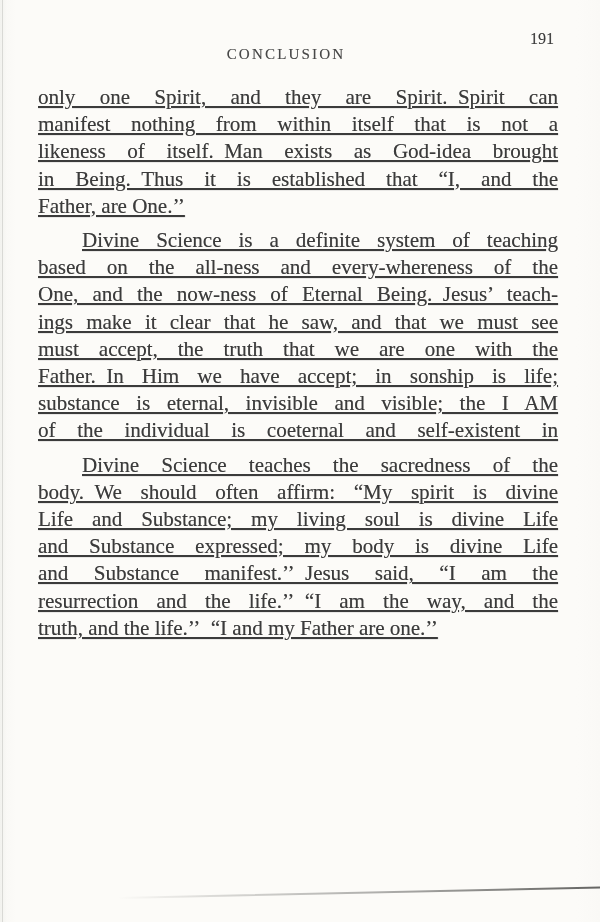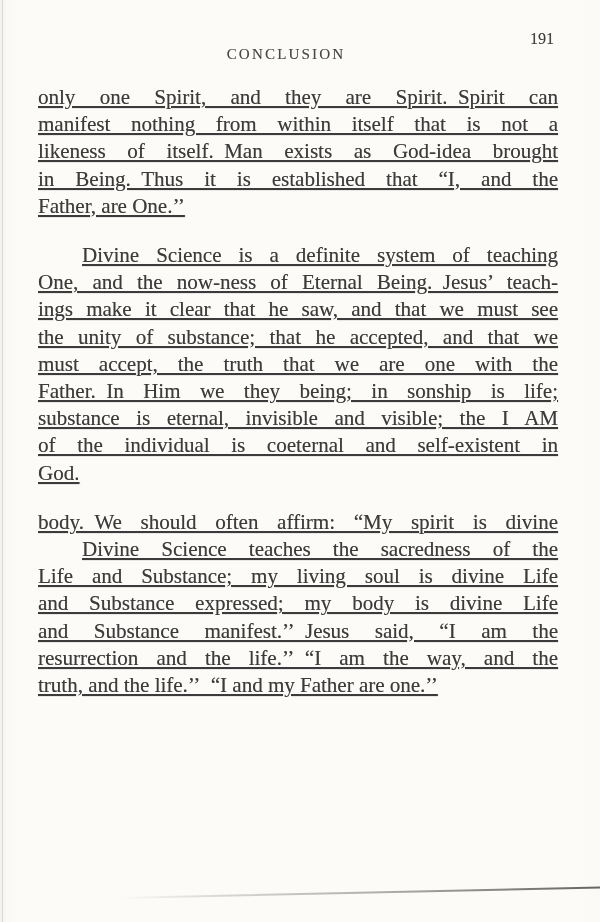--- a/index.html
+++ b/index.html
@@ -29,21 +29,21 @@
     position:absolute;right:4px;top:0;
     font-size:16px;color:#3c3c3c;
     text-shadow:0.2px 0.2px 0.4px rgba(60,60,60,.4);
   }
   .body-text{
     position:absolute;top:84px;left:38px;width:520px;
     font-size:21px;line-height:27.2px;color:#3b3b3b;
     text-shadow:0.2px 0.2px 0.45px rgba(55,55,55,.5);
     text-decoration:underline;
   }
-  .paragraph{margin-top:22px}
+  .paragraph{margin-top:7px}
   .paragraph:first-child{margin-top:0}
   .line{text-align:justify;text-align-last:justify}
   .line.no-just{text-align:center;text-align-last:left}
   .line.first-indent{padding-left:44px}
   .bottom-edge{
     position:absolute;left:118px;top:897px;width:486px;height:2.4px;
     transform-origin:0 50%;transform:rotate(-1.25deg);
     border-radius:2px;
     background:linear-gradient(to right,
       rgba(150,150,148,0) 0%,
@@ -65,32 +65,31 @@
   <div class="body-text" style="color: rgb(59, 59, 59);">
       <div class="paragraph">
         <div class="line">only one Spirit, and they are Spirit. Spirit can</div>
         <div class="line">manifest nothing from within itself that is not a</div>
         <div class="line">likeness of itself. Man exists as God-idea brought</div>
         <div class="line">in Being. Thus it is established that “I, and the</div>
         <div class="line no-just">Father, are One.’’</div>
       </div>
       <div class="paragraph">
         <div class="line first-indent">Divine Science is a definite system of teaching</div>
+        <div class="line">based on the all-ness and every-whereness of the</div>
         <div class="line">One, and the now-ness of Eternal Being. Jesus’ teach-</div>
         <div class="line">ings make it clear that he saw, and that we must see</div>
-        <div class="line">the unity of substance; that he accepted, and that we</div>
         <div class="line">must accept, the truth that we are one with the</div>
-        <div class="line">Father. In Him we they being; in sonship is life;</div>
+        <div class="line">Father. In Him we have accept; in sonship is life;</div>
         <div class="line">substance is eternal, invisible and visible; the I AM</div>
         <div class="line">of the individual is coeternal and self-existent in</div>
-        <div class="line no-just">God.</div>
       </div>
       <div class="paragraph">
+        <div class="line first-indent">Divine Science teaches the sacredness of the</div>
         <div class="line">body. We should often affirm: “My spirit is divine</div>
-        <div class="line first-indent">Divine Science teaches the sacredness of the</div>
         <div class="line">Life and Substance; my living soul is divine Life</div>
         <div class="line">and Substance expressed; my body is divine Life</div>
         <div class="line">and Substance manifest.’’ Jesus said, “I am the</div>
         <div class="line">resurrection and the life.’’ “I am the way, and the</div>
         <div class="line no-just">truth, and the life.’’ “I and my Father are one.’’</div>
       </div>
     </div>
   <div class="bottom-edge"></div>
 </div>
 

